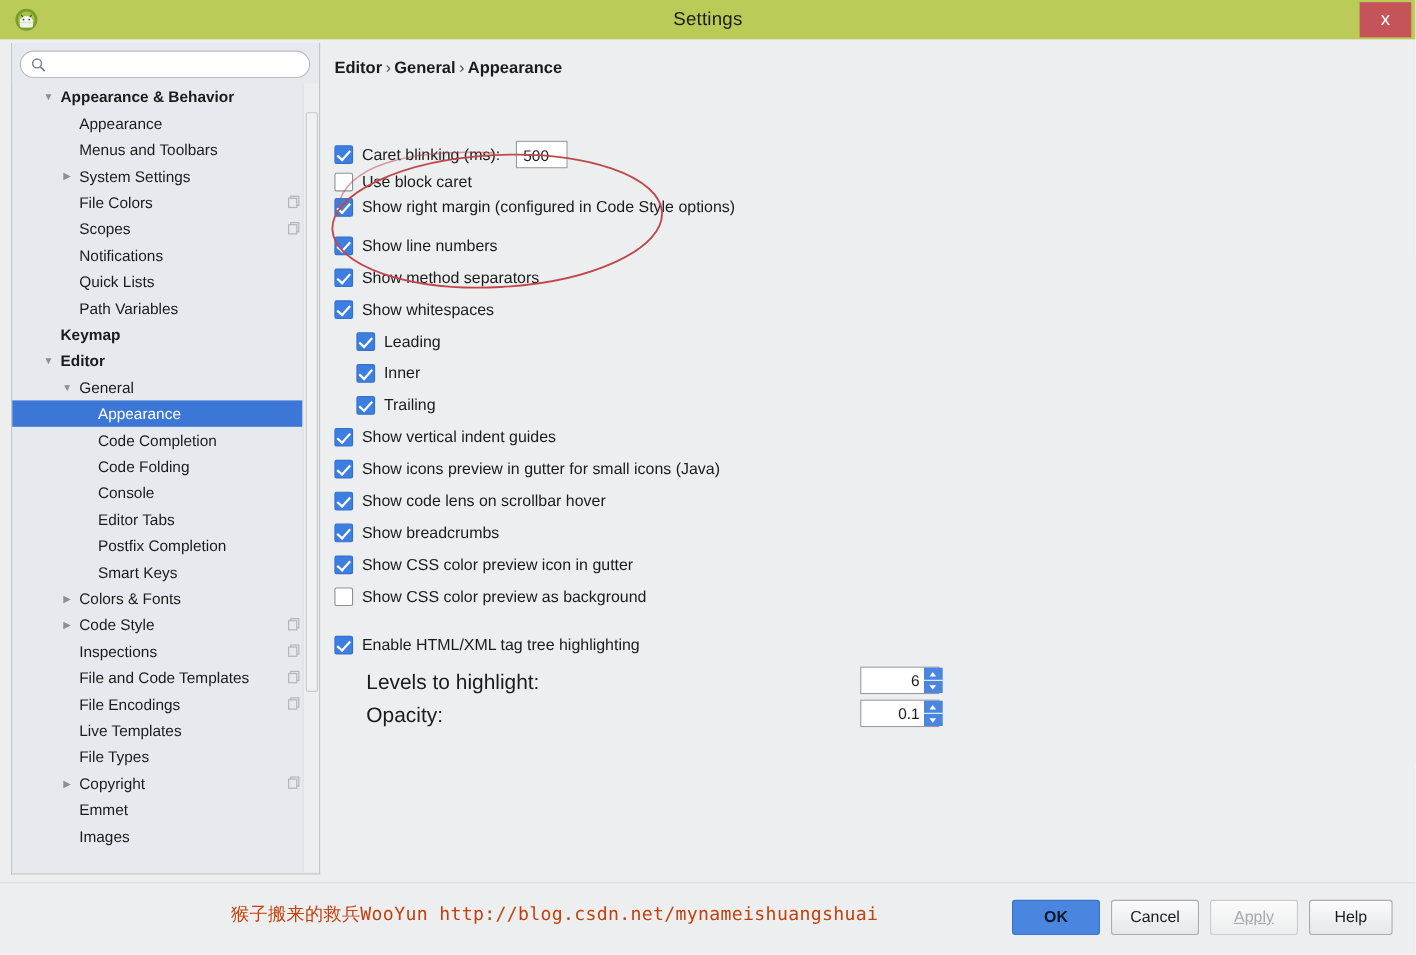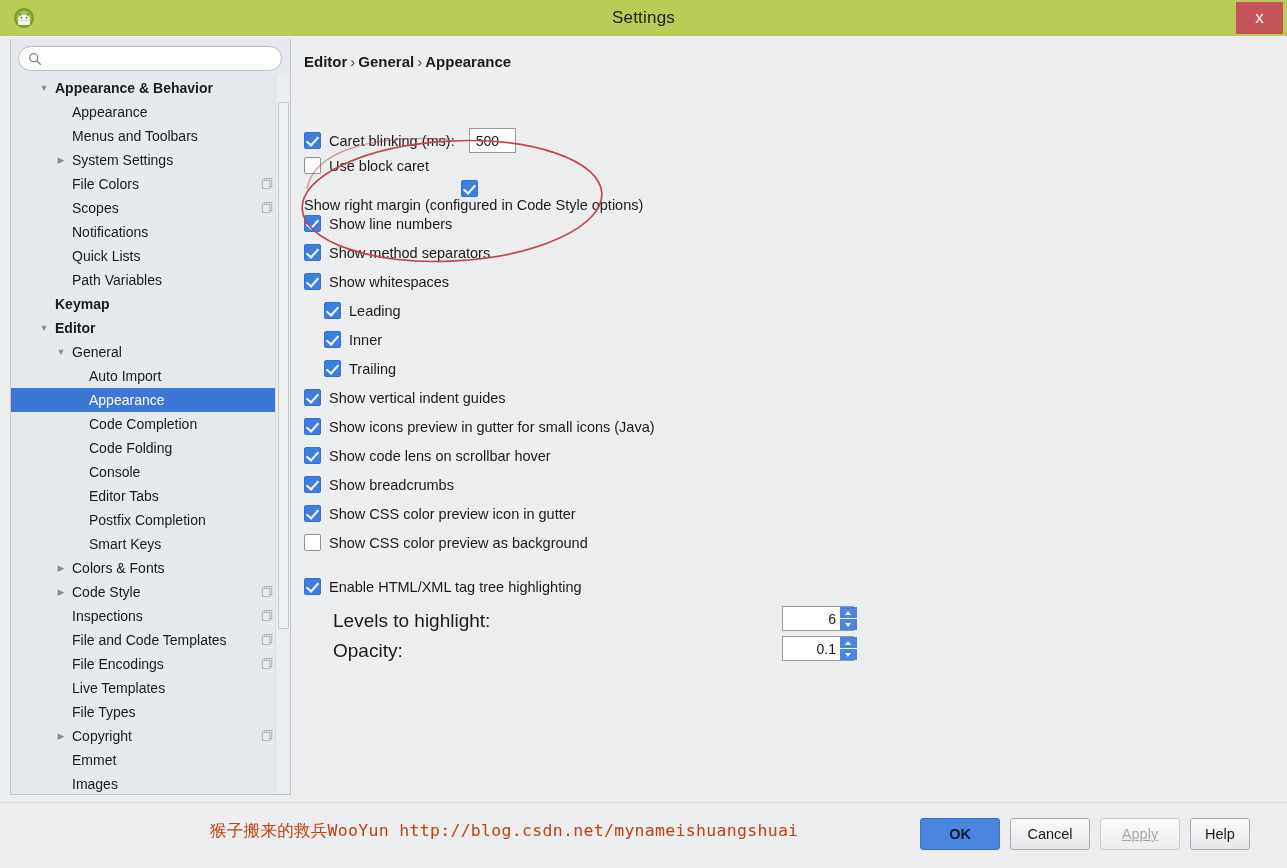--- a/index.html
+++ b/index.html
@@ -349,21 +349,21 @@
   .btn.disabled {
     color: #a6a9ac;
     cursor: default;
     background: linear-gradient(#fbfbfc, #eceded);
     border: 1px solid #c9ccce;
     text-decoration: underline;
   }
   #btn-ok     { left: 920px; width: 80px; }
   #btn-cancel { left: 1010px; width: 80px; }
   #btn-apply  { left: 1100px; width: 80px; }
-  #btn-help   { left: 1190px; width: 60px; }
+  #btn-help   { left: 1190px; width: 76px; }
 
   .footer-rule {
     position: absolute;
     left: 0; top: 0;
     width: 1287px; height: 1px;
     background: #d8dade;
   }
 </style>
 </head>
 <body>
@@ -409,21 +409,20 @@
           <div class="tree-row"><span class="label" style="margin-left:61px;">Scopes</span><svg class="copy-icon" viewBox="0 0 14 14">
               <rect x="3.5" y="1.5" width="8" height="9" fill="none" stroke="#8a8d90" stroke-width="1.2"></rect>
               <rect x="1.5" y="3.5" width="8" height="9" fill="#e6eaee" stroke="#8a8d90" stroke-width="1.2"></rect>
             </svg></div>
           <div class="tree-row"><span class="label" style="margin-left:61px;">Notifications</span></div>
           <div class="tree-row"><span class="label" style="margin-left:61px;">Quick Lists</span></div>
           <div class="tree-row"><span class="label" style="margin-left:61px;">Path Variables</span></div>
           <div class="tree-row bold"><span class="label" style="margin-left:44px;">Keymap</span></div>
           <div class="tree-row bold"><span class="twisty" style="left:26px;">▼</span><span class="label" style="margin-left:44px;">Editor</span></div>
           <div class="tree-row"><span class="twisty" style="left:43px;">▼</span><span class="label" style="margin-left:61px;">General</span></div>
-          <div class="tree-row"><span class="label" style="margin-left:78px;">Auto Import</span></div>
           <div class="tree-row selected"><span class="label" style="margin-left:78px;">Appearance</span></div>
           <div class="tree-row"><span class="label" style="margin-left:78px;">Code Completion</span></div>
           <div class="tree-row"><span class="label" style="margin-left:78px;">Code Folding</span></div>
           <div class="tree-row"><span class="label" style="margin-left:78px;">Console</span></div>
           <div class="tree-row"><span class="label" style="margin-left:78px;">Editor Tabs</span></div>
           <div class="tree-row"><span class="label" style="margin-left:78px;">Postfix Completion</span></div>
           <div class="tree-row"><span class="label" style="margin-left:78px;">Smart Keys</span></div>
           <div class="tree-row"><span class="twisty" style="left:43px;">▶</span><span class="label" style="margin-left:61px;">Colors &amp; Fonts</span></div>
           <div class="tree-row"><span class="twisty" style="left:43px;">▶</span><span class="label" style="margin-left:61px;">Code Style</span><svg class="copy-icon" viewBox="0 0 14 14">
               <rect x="3.5" y="1.5" width="8" height="9" fill="none" stroke="#8a8d90" stroke-width="1.2"></rect>
@@ -463,21 +462,21 @@
       <div id="options">
           <div class="opt" style="left: 4px; top: 89px;">
             <span class="cb on"></span>
             <span>Caret blinking (ms):</span>
             <input type="text" class="num-field" value="500" style="margin-left: 14px;">
           </div>
           <div class="opt" style="left: 4px; top: 118px;">
             <span class="cb off"></span>
             <span>Use block caret</span>
           </div>
-          <div class="opt" style="left: 4px; top: 141px; flex-direction: column;">
+          <div class="opt" style="left: 4px; top: 141px;">
             <span class="cb on"></span>
             <span>Show right margin (configured in Code Style options)</span>
           </div>
           <div class="opt" style="left: 4px; top: 176px;">
             <span class="cb on"></span>
             <span>Show line numbers</span>
           </div>
           <div class="opt" style="left: 4px; top: 205px;">
             <span class="cb on"></span>
             <span>Show method separators</span>

